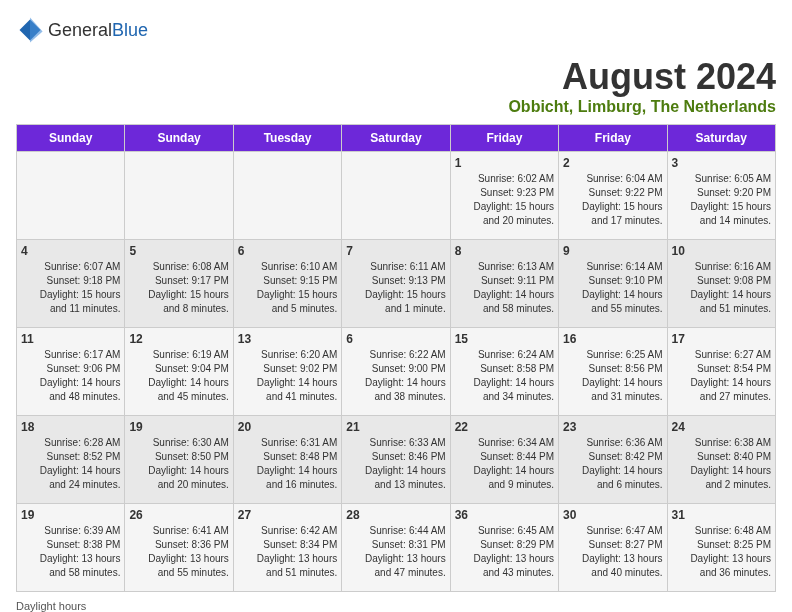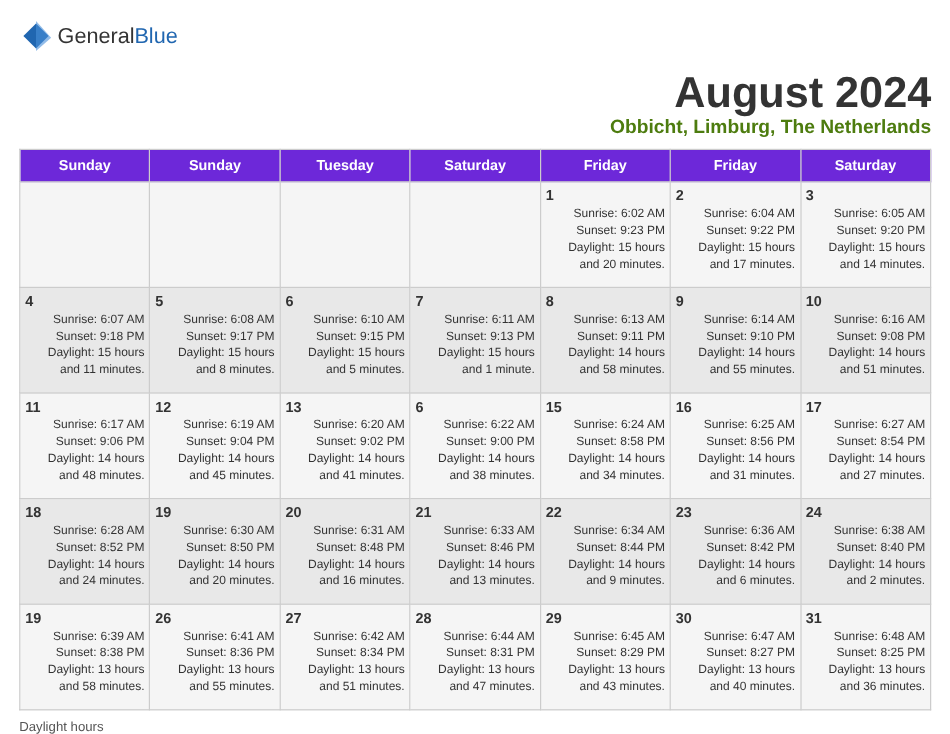--- a/index.html
+++ b/index.html
@@ -240,21 +240,21 @@
         </td>
         <td>
           <span class="day-number">27</span>
           <div class="day-info">Sunrise: 6:42 AM<br>Sunset: 8:34 PM<br>Daylight: 13 hours<br>and 51 minutes.</div>
         </td>
         <td>
           <span class="day-number">28</span>
           <div class="day-info">Sunrise: 6:44 AM<br>Sunset: 8:31 PM<br>Daylight: 13 hours<br>and 47 minutes.</div>
         </td>
         <td>
-          <span class="day-number">29</span>
+          <span class="day-number">36</span>
           <div class="day-info">Sunrise: 6:45 AM<br>Sunset: 8:29 PM<br>Daylight: 13 hours<br>and 43 minutes.</div>
         </td>
         <td>
           <span class="day-number">30</span>
           <div class="day-info">Sunrise: 6:47 AM<br>Sunset: 8:27 PM<br>Daylight: 13 hours<br>and 40 minutes.</div>
         </td>
         <td>
           <span class="day-number">31</span>
           <div class="day-info">Sunrise: 6:48 AM<br>Sunset: 8:25 PM<br>Daylight: 13 hours<br>and 36 minutes.</div>
         </td>

